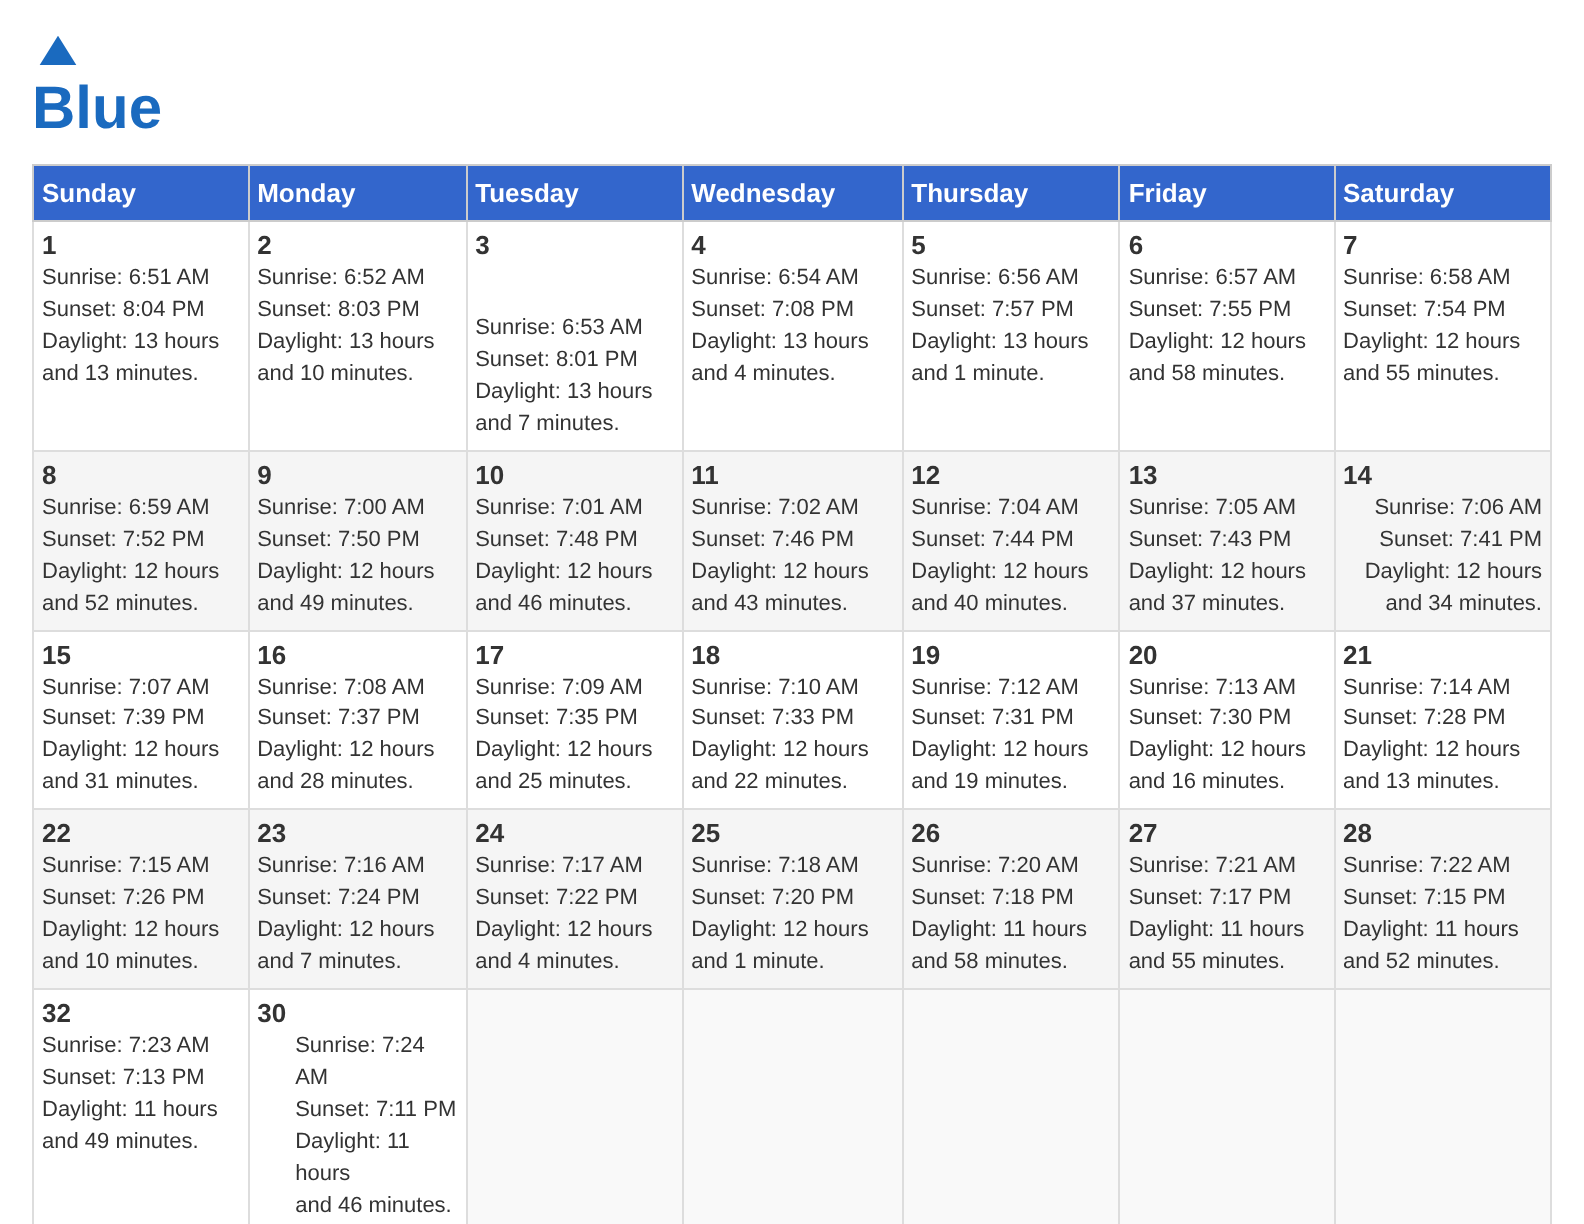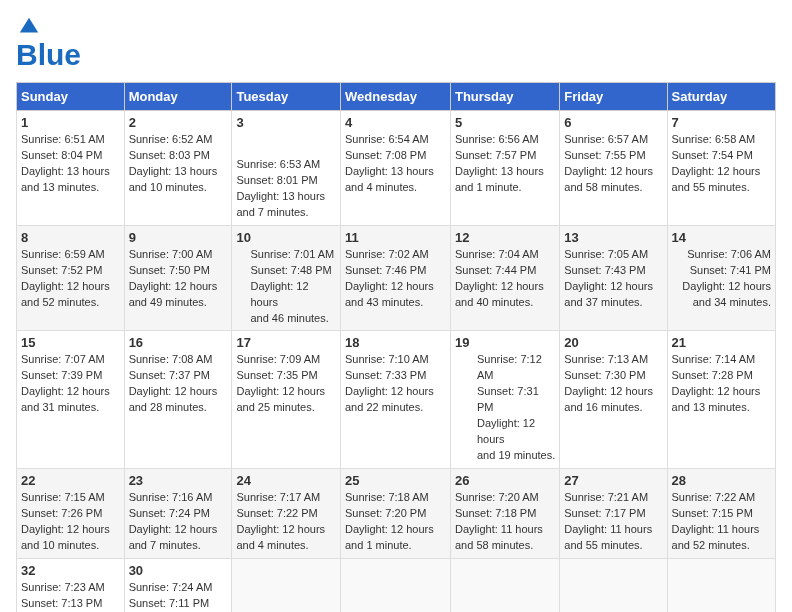--- a/index.html
+++ b/index.html
@@ -191,21 +191,21 @@
           </td>
           <td>
             <span class="day-num">9</span>
             <div class="day-info" style="white-space: pre-line;">Sunrise: 7:00 AM
 Sunset: 7:50 PM
 Daylight: 12 hours
 and 49 minutes.</div>
           </td>
           <td>
             <span class="day-num">10</span>
-            <div class="day-info" style="white-space: pre-line; margin-left: 14px;">Sunrise: 7:01 AM
+            <div class="day-info" style="white-space: pre-line;">Sunrise: 7:01 AM
 Sunset: 7:48 PM
 Daylight: 12 hours
 and 46 minutes.</div>
           </td>
           <td>
             <span class="day-num">11</span>
             <div class="day-info" style="white-space: pre-line;">Sunrise: 7:02 AM
 Sunset: 7:46 PM
 Daylight: 12 hours
 and 43 minutes.</div>
@@ -256,21 +256,21 @@
           </td>
           <td>
             <span class="day-num">18</span>
             <div class="day-info" style="white-space: pre-line;">Sunrise: 7:10 AM
 Sunset: 7:33 PM
 Daylight: 12 hours
 and 22 minutes.</div>
           </td>
           <td>
             <span class="day-num">19</span>
-            <div class="day-info" style="white-space: pre-line; margin-left: 22px;">Sunrise: 7:12 AM
+            <div class="day-info" style="white-space: pre-line;">Sunrise: 7:12 AM
 Sunset: 7:31 PM
 Daylight: 12 hours
 and 19 minutes.</div>
           </td>
           <td>
             <span class="day-num">20</span>
             <div class="day-info" style="white-space: pre-line;">Sunrise: 7:13 AM
 Sunset: 7:30 PM
 Daylight: 12 hours
 and 16 minutes.</div>
@@ -337,21 +337,21 @@
         <tr>
           <td>
             <span class="day-num">32</span>
             <div class="day-info" style="white-space: pre-line;">Sunrise: 7:23 AM
 Sunset: 7:13 PM
 Daylight: 11 hours
 and 49 minutes.</div>
           </td>
           <td>
             <span class="day-num">30</span>
-            <div class="day-info" style="white-space: pre-line;">Sunrise: 7:24 AM
+            <div class="day-info" style="white-space: pre-line; margin-left: 19px;">Sunrise: 7:24 AM
 Sunset: 7:11 PM
 Daylight: 11 hours
 and 46 minutes.</div>
           </td>
           <td class="empty"></td>
           <td class="empty"></td>
           <td class="empty"></td>
           <td class="empty"></td>
           <td class="empty"></td>
         </tr>

